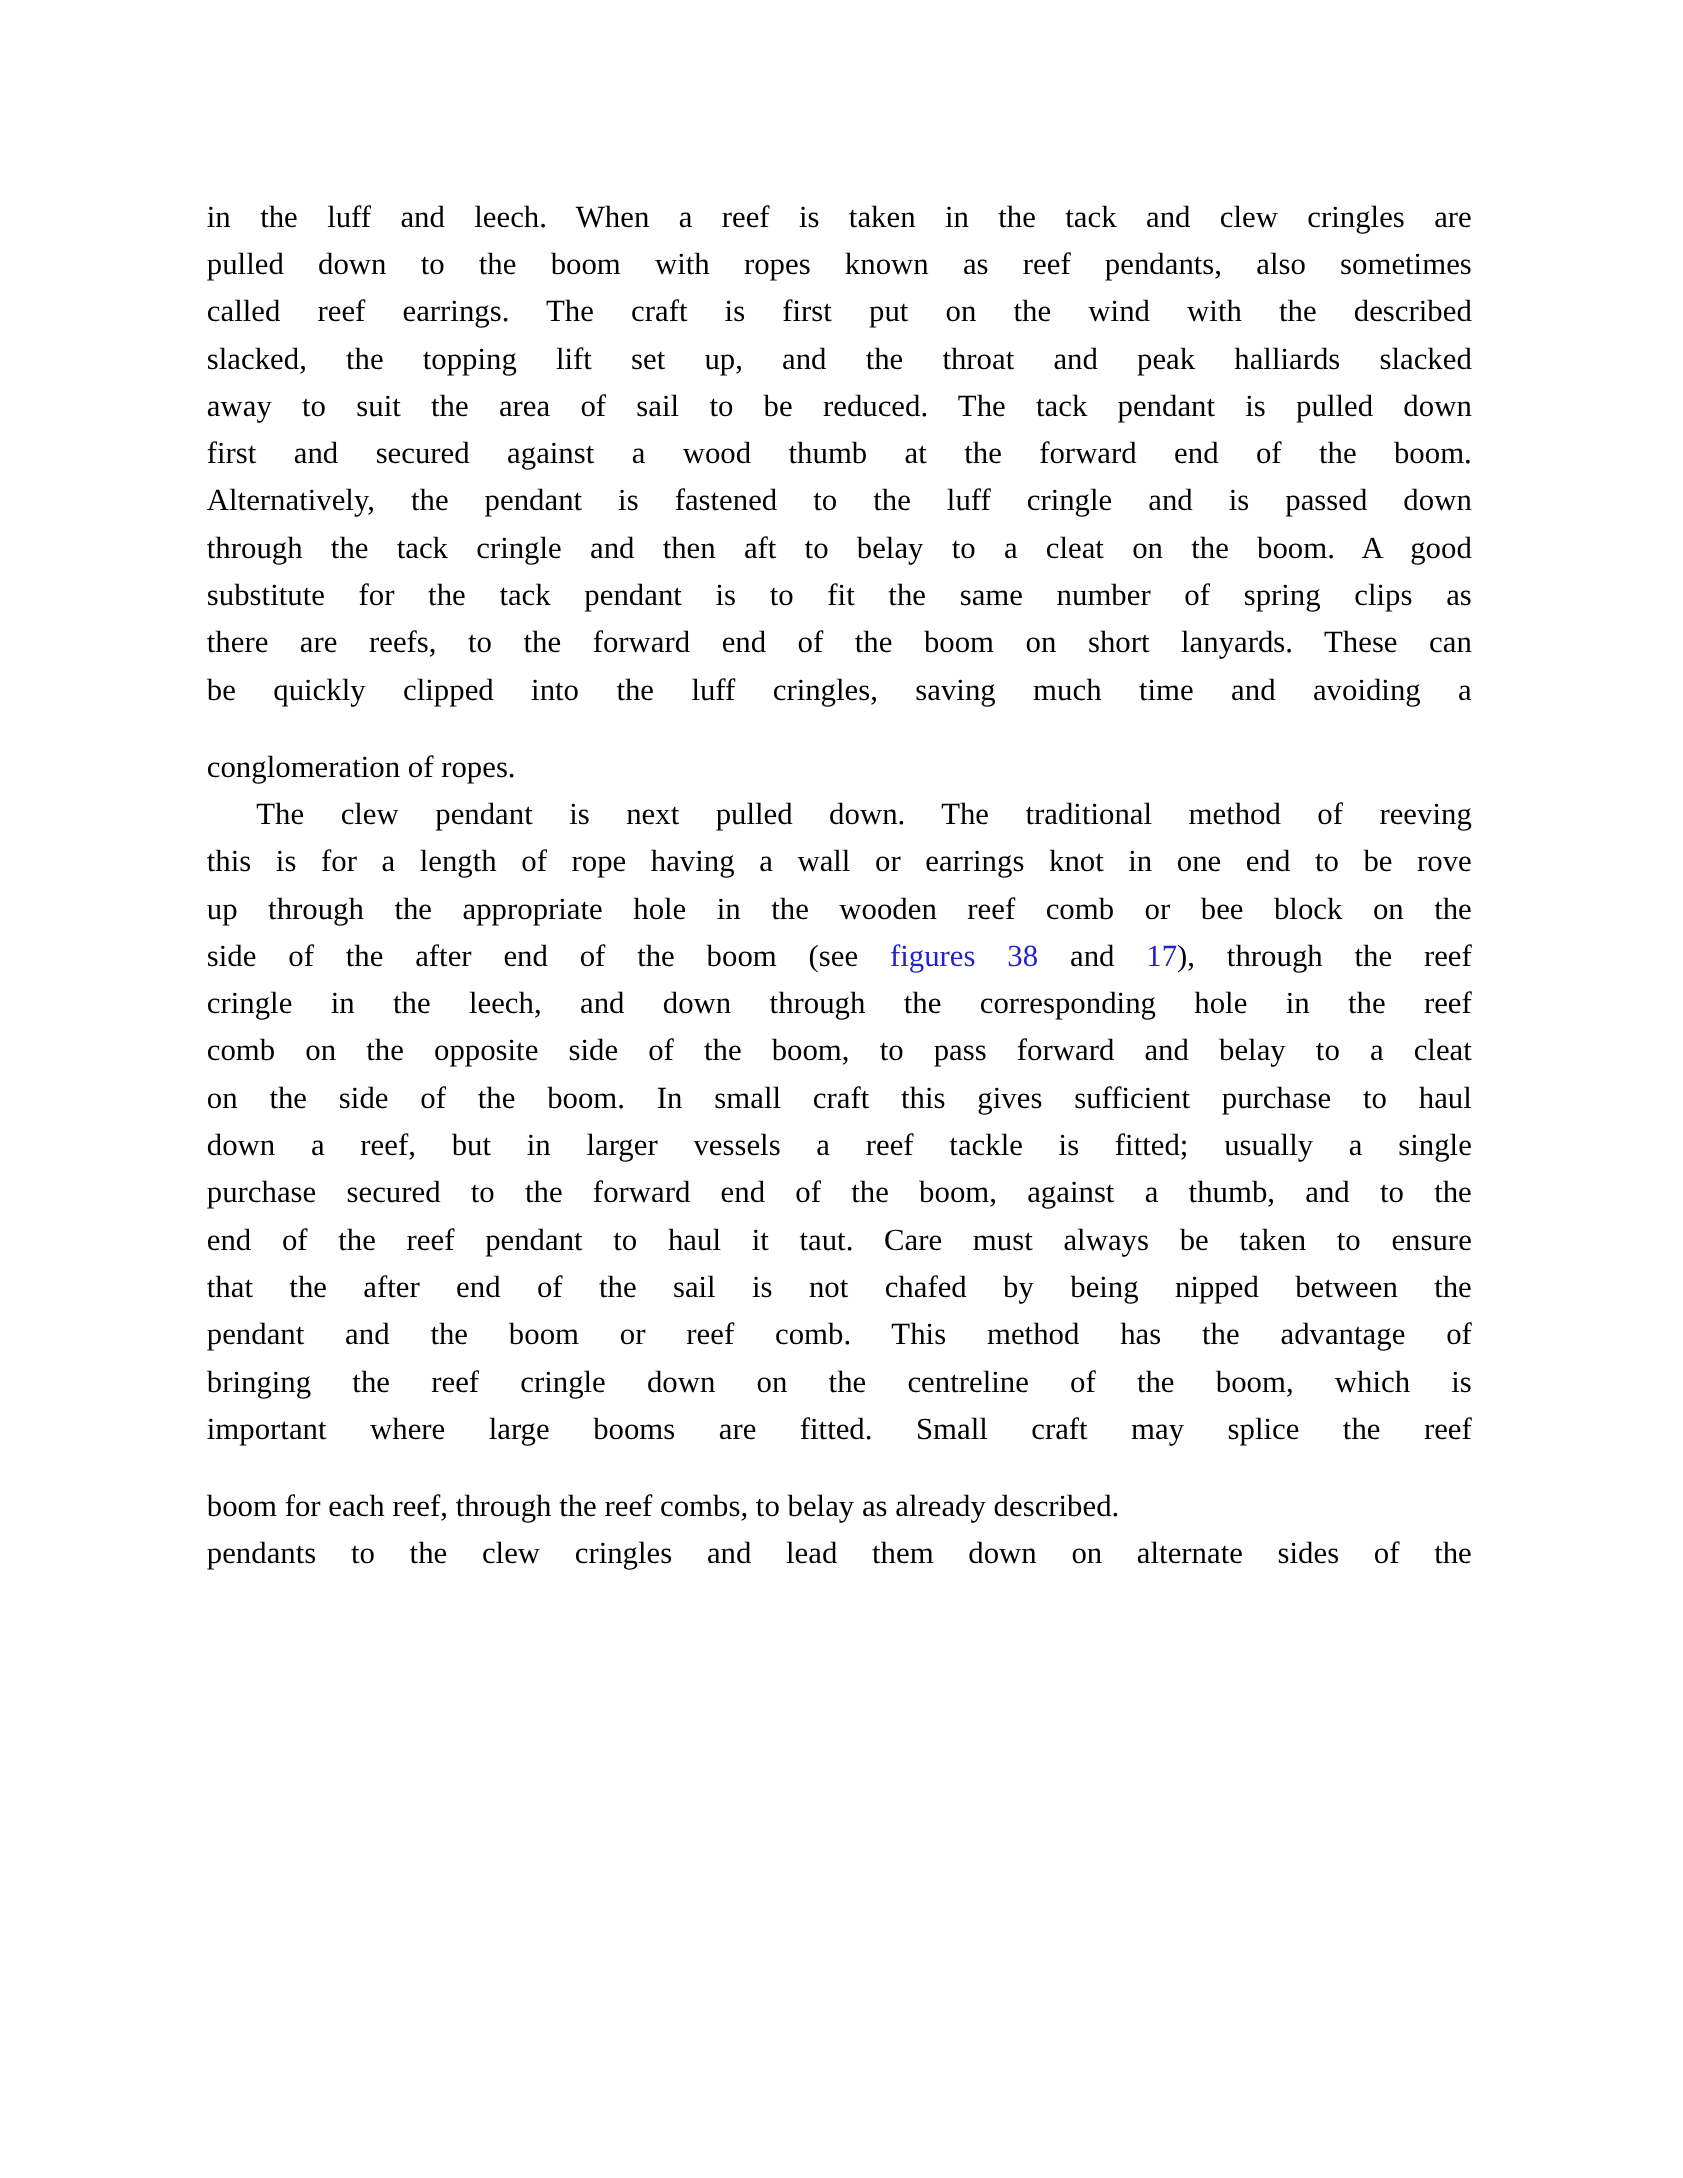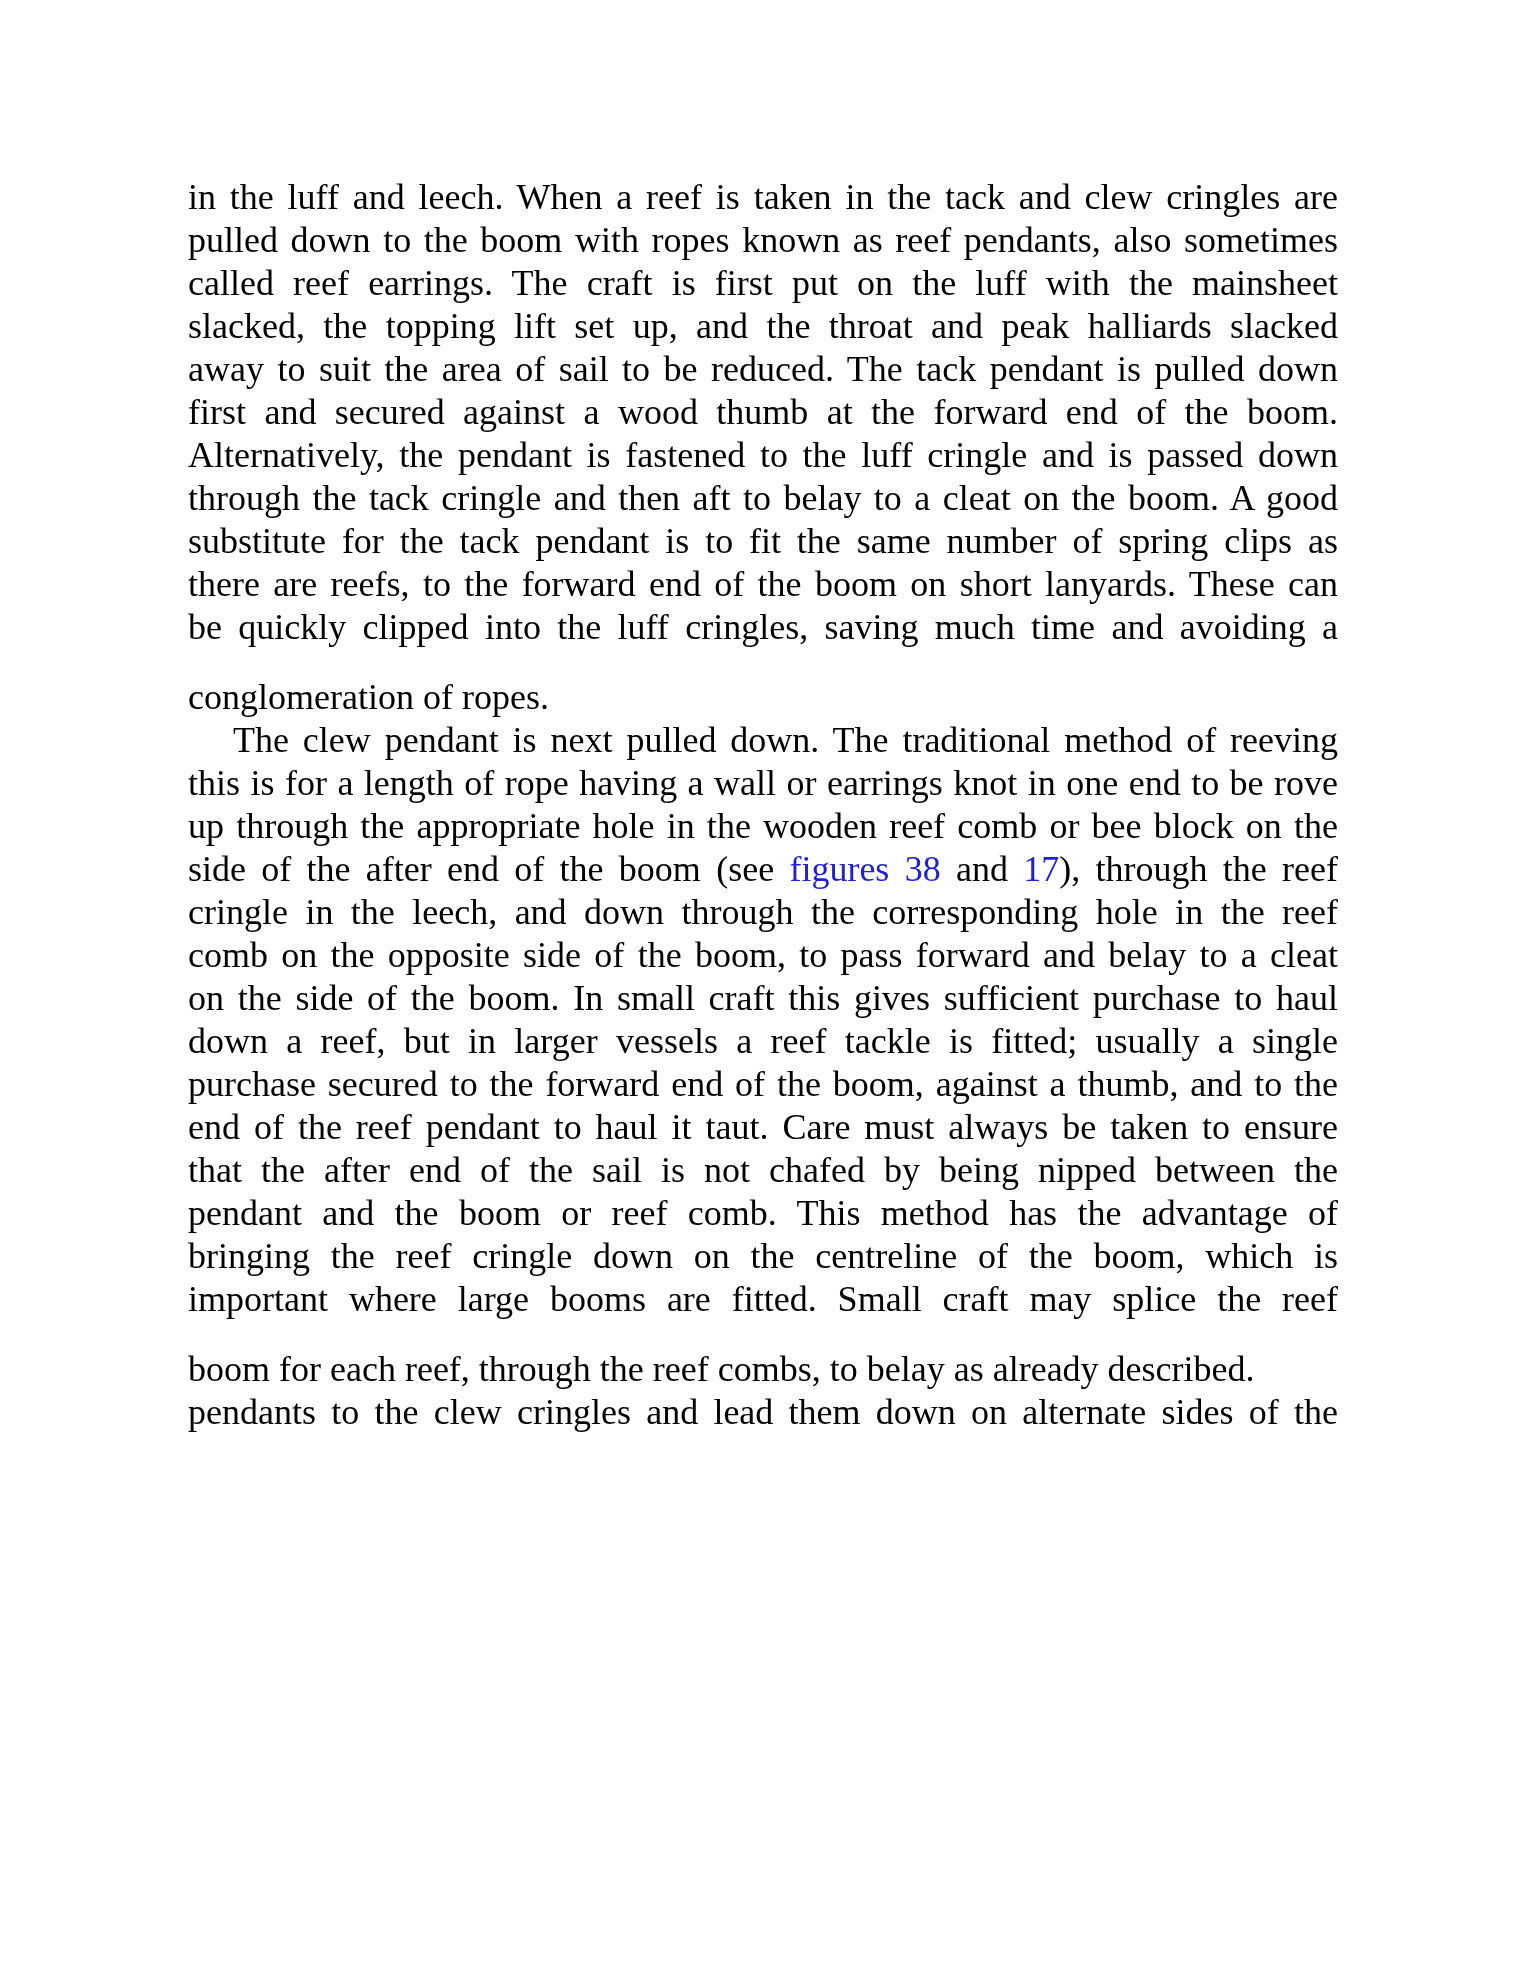--- a/index.html
+++ b/index.html
@@ -21,21 +21,21 @@
     top: 176px;
     width: 1150px;
   }
   .paragraph {
     margin: 0;
     padding: 0;
   }
   .line {
     height: 43px;
     line-height: 43px;
-    font-size: 36px;
+    font-size: 28px;
     text-align: justify;
     text-align-last: justify;
     white-space: normal;
     overflow: visible;
   }
   .line.indent {
     text-indent: 45px;
     font-family: Liberation Serif, serif;
   }
   .line.para-end {
@@ -49,21 +49,21 @@
     font-family: Liberation Serif, serif;
   }
 </style>
 </head>
 <body style="background: rgb(255, 255, 255);">
 
 <main class="page-text">
     <div class="paragraph">
       <div class="line" style="">in the luff and leech. When a reef is taken in the tack and clew cringles are</div>
       <div class="line" style="">pulled down to the boom with ropes known as reef pendants, also sometimes</div>
-      <div class="line" style="">called reef earrings. The craft is first put on the luff with the mainsheet</div>
+      <div class="line" style="">called reef earrings. The craft is first put on the wind with the described</div>
       <div class="line" style="">slacked, the topping lift set up, and the throat and peak halliards slacked</div>
       <div class="line" style="">away to suit the area of sail to be reduced. The tack pendant is pulled down</div>
       <div class="line" style="">first and secured against a wood thumb at the forward end of the boom.</div>
       <div class="line" style="">Alternatively, the pendant is fastened to the luff cringle and is passed down</div>
       <div class="line" style="">through the tack cringle and then aft to belay to a cleat on the boom. A good</div>
       <div class="line" style="">substitute for the tack pendant is to fit the same number of spring clips as</div>
       <div class="line" style="">there are reefs, to the forward end of the boom on short lanyards. These can</div>
       <div class="line" style="">be quickly clipped into the luff cringles, saving much time and avoiding a</div>
       <div class="line para-end" style="">conglomeration of ropes.</div>
     </div>

